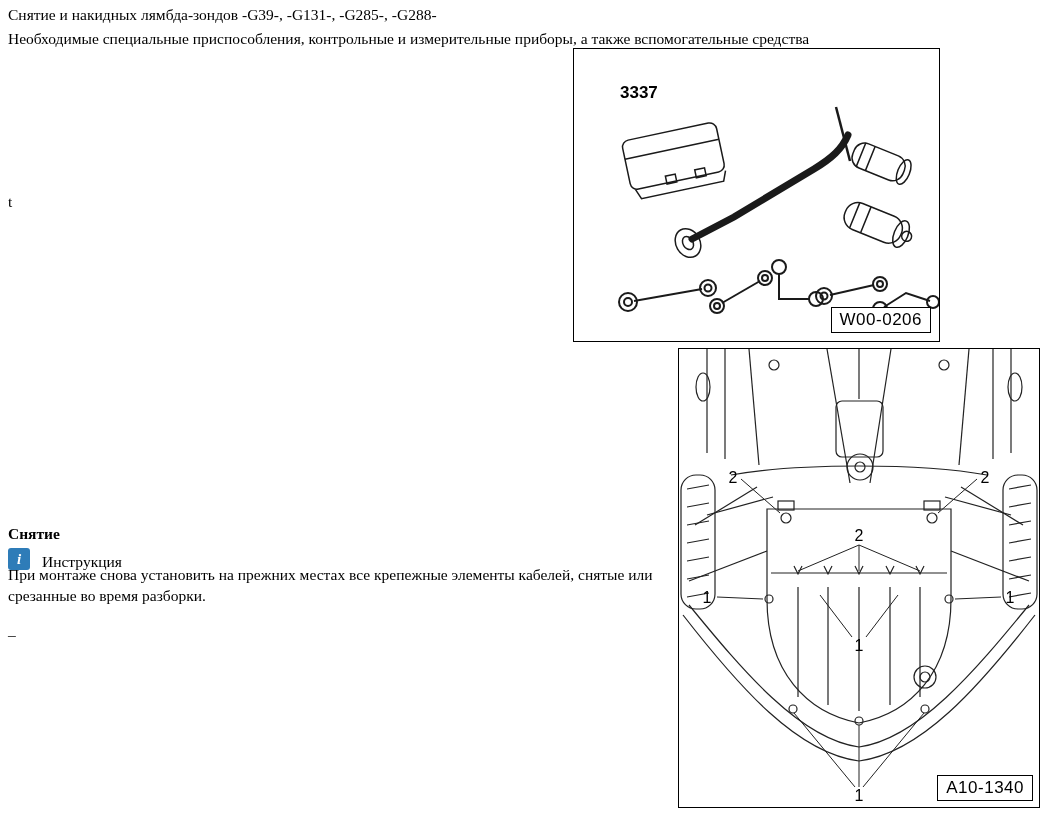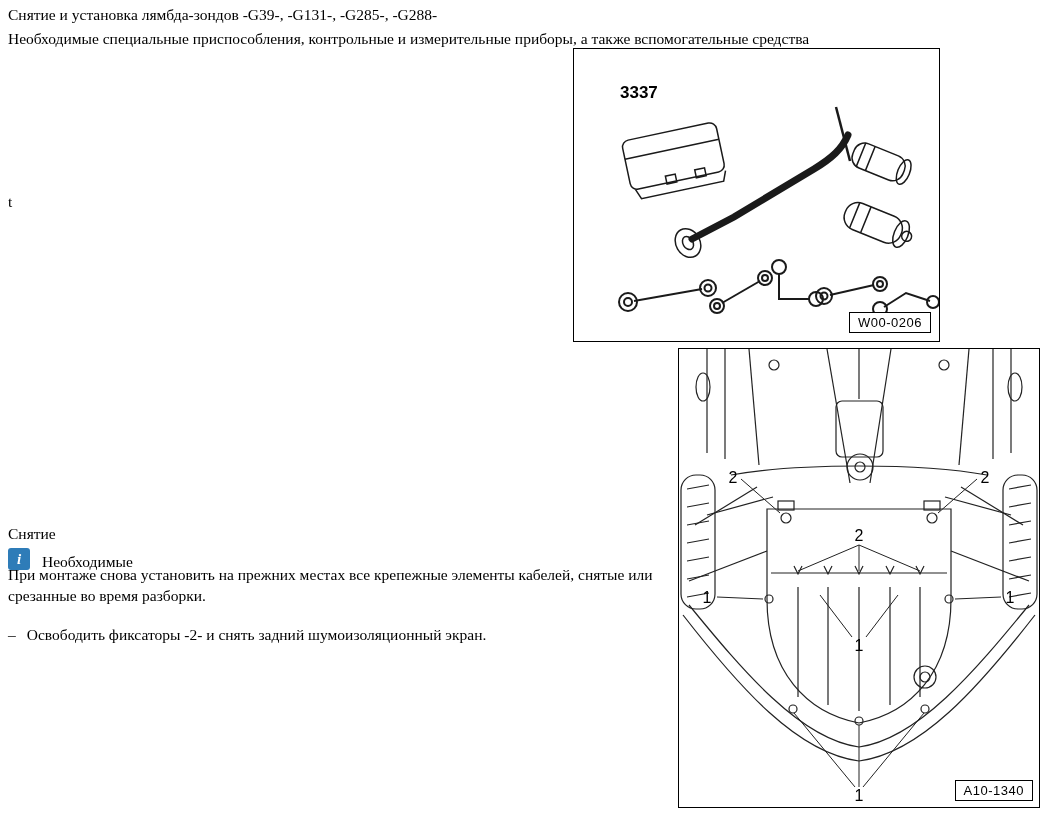--- a/index.html
+++ b/index.html
@@ -20,21 +20,21 @@
     border: 1px solid #000000;
     background: #ffffff;
   }
   .ref-box {
     position: absolute;
     right: 8px;
     bottom: 8px;
     border: 1px solid #000000;
     background: #ffffff;
     font-family: "Liberation Sans", sans-serif;
-    font-size: 13px;
+    font-size: 17px;
     padding: 2px 8px;
     letter-spacing: 0.5px;
   }
   .tool-number-label {
     position: absolute;
     left: 46px;
     top: 34px;
     font-family: "Liberation Sans", sans-serif;
     font-weight: bold;
     font-size: 17px;
@@ -54,39 +54,38 @@
     justify-content: center;
     font: italic bold 15px "Liberation Serif", serif;
   }
   svg { display: block; }
 </style>
 </head>
 <body>
 
 <div id="page">
 
-  <div class="abs txt" style="left:8px; top:4px;">Снятие и установка лямбда-зондов -G39-, -G131-, -G285-, -G288-</div>
+  <div class="abs txt" style="left:8px; top:4px;">Снятие и накидных лямбда-зондов -G39-, -G131-, -G285-, -G288-</div>
 
   <div class="abs txt" style="left:8px; top:28px;">Необходимые специальные приспособления, контрольные и измерительные приборы, а также вспомогательные средства</div>
 
   <div class="abs txt row" style="left:8px; top:191px; width:560px;">
     <span class="marker">t</span>
   </div>
 
-  <div class="abs txt" style="left:8px; top:523px;">Снятие</div>
+  <div class="abs txt" style="left:8px; top:523px;font-weight:bold;">Снятие</div>
 
   <div class="note-icon" style="background-color: rgb(46, 124, 184);">i</div>
 
-  <div class="abs txt" style="left:42px; top:551px;">Необходимые</div>
+  <div class="abs txt" style="left:42px; top:551px;">Инструкция</div>
 
   <div class="abs txt" style="left:8px; top:564px; width:648px;">При монтаже снова установить на прежних местах все крепежные элементы кабелей, снятые или срезанные во время разборки.</div>
 
   <div class="abs txt row" style="left:8px; top:624px; width:640px;">
     <span class="marker">–</span>
-    <span>Освободить фиксаторы -2- и снять задний шумоизоляционный экран.</span>
   </div>
 
   <div class="figure" style="left:573px; top:48px; width:367px; height:294px;text-decoration:underline;">
 
     <div class="tool-number-label">3337</div>
 
     <svg viewBox="0 0 365 292" width="365" height="292">
       <g stroke="#1a1a1a" fill="none" stroke-width="1.5">
 
         <g transform="rotate(-12 100 110)">

